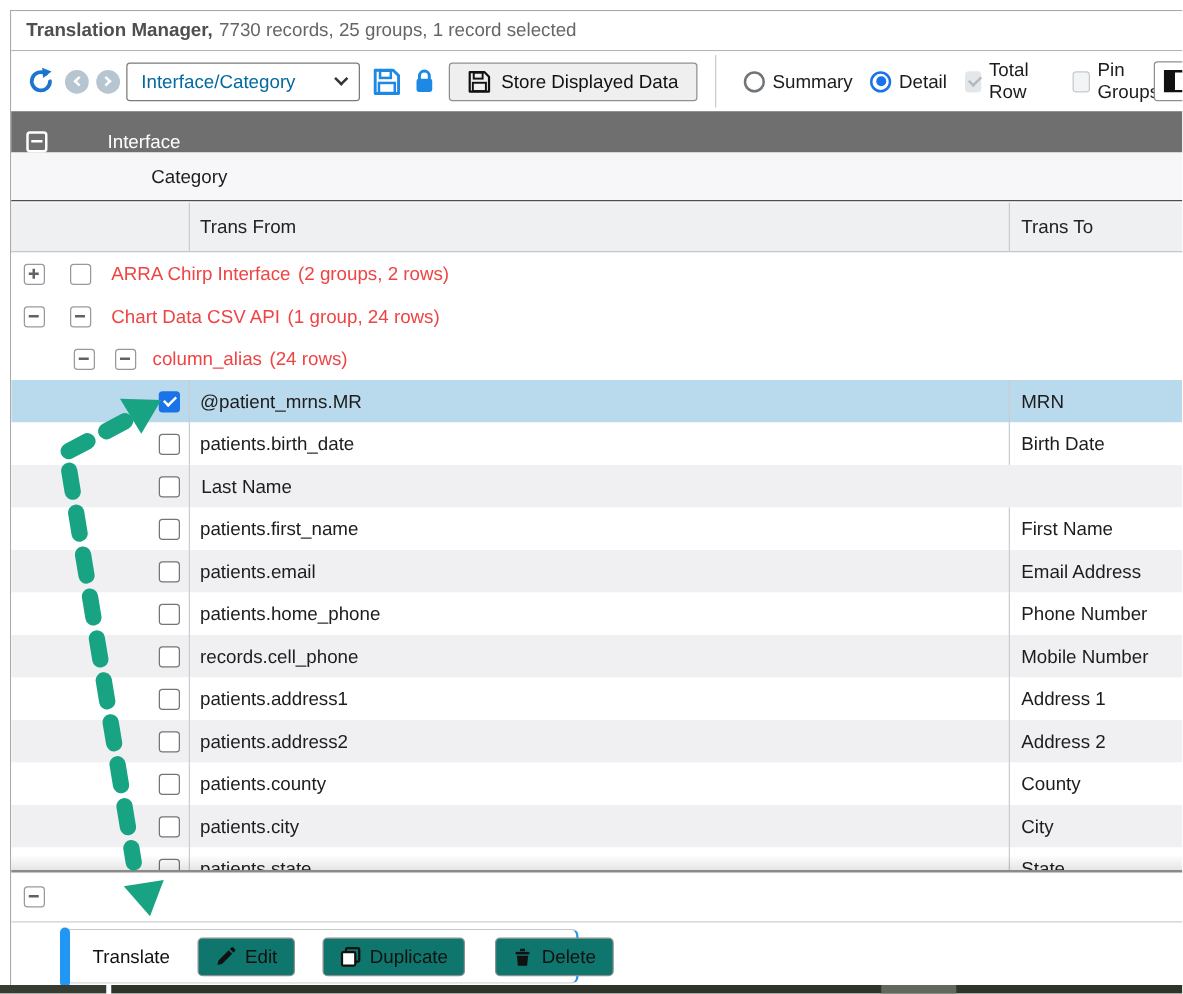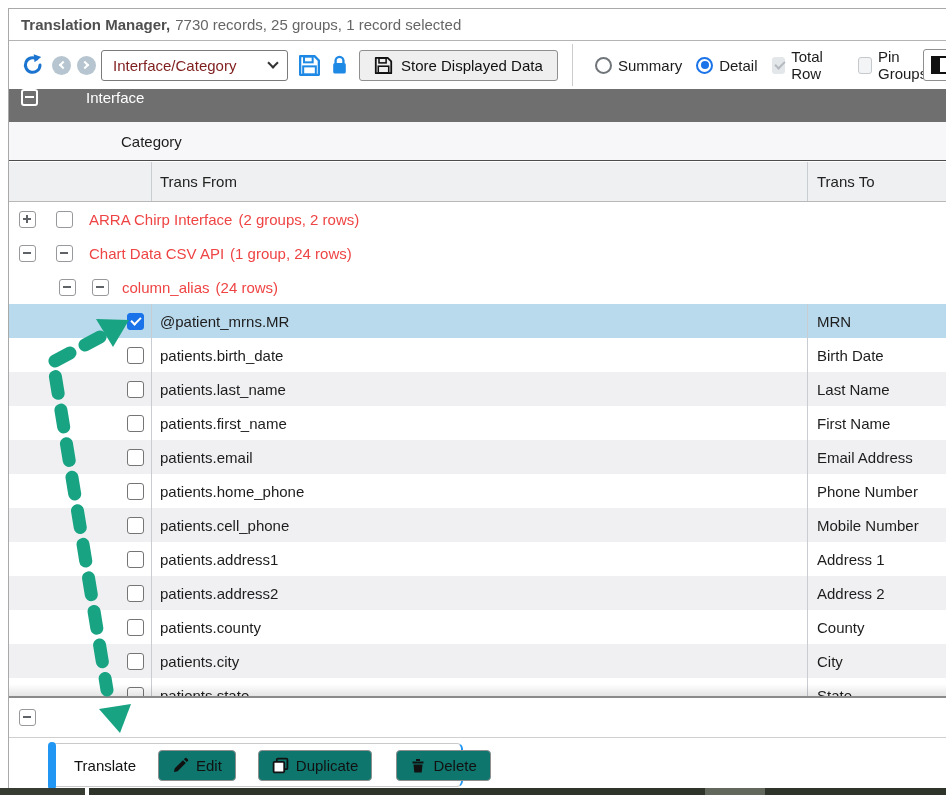--- a/index.html
+++ b/index.html
@@ -19,21 +19,21 @@
   .toolbar { position:absolute; left:0; top:32px; width:100%; height:48px; background:#fff; }
   .tb-abs { position:absolute; top:0; height:48px; display:flex; align-items:center; }
   .icon-btn { display:inline-flex; align-items:center; justify-content:center; cursor:pointer; }
   .nav-circle { width:19px; height:19px; border-radius:50%; background:#b6c5cf; color:#fff;
                 display:flex; align-items:center; justify-content:center; }
   .chev { width:6px; height:6px; border-left:2.2px solid #fff; border-bottom:2.2px solid #fff; }
   .chev.left  { transform: rotate(45deg); margin-left:3px; }
   .chev.right { transform: rotate(-135deg); margin-right:3px; }
   .select { height:31px; width:187px; border:1px solid #7a7a7a; border-radius:3px; background:#fff;
             display:flex; align-items:center; justify-content:space-between;
-            padding:0 10px 0 11px; font-size:15px; color:#7f1d1d; cursor:pointer; }
+            padding:0 10px 0 11px; font-size:15px; color:#0369a1; cursor:pointer; }
   .select .dd-chev { width:8px; height:8px; border-right:2px solid #333; border-bottom:2px solid #333;
                      transform:rotate(45deg); margin-top:-4px; }
   .vsep { position:absolute; left:563px; top:3px; height:42px; width:1px; background:#cccccc; }
   .store-btn { position:absolute; left:350px; top:9px; height:31px; padding:0 14px;
                background:#efefef; border:1px solid #8f8f8f; border-radius:3px;
                display:flex; align-items:center; gap:8px; font-size:15px; color:#111; cursor:pointer; }
   .viewopts { position:absolute; left:586px; top:0; height:48px; display:flex; align-items:center;
               gap:6px; font-size:15px; color:#1c1c1c; }
   .viewopts .grp { display:flex; align-items:center; gap:6px; margin-right:8px; }
   .radio { width:17px; height:17px; border-radius:50%; border:2px solid #70757a; background:#fff; }
@@ -45,21 +45,21 @@
   .cbx.dis-checked::after { content:""; position:absolute; left:3px; top:4px; width:8px; height:4px;
                             border-left:2.4px solid #b4bac0; border-bottom:2.4px solid #b4bac0;
                             transform:rotate(-45deg); }
   .cbx.off { background:#f3f4f5; border:1px solid #c6c9cc; }
   .col-toggle-btn { position:absolute; left:914px; top:8px; width:40px; height:32px;
                     border:1px solid #8f8f8f; border-radius:3px; background:#fff;
                     display:flex; align-items:center; padding-left:7px; cursor:pointer; }
 
   
   .iface-bar { position:absolute; left:0; top:80px; width:100%; height:33px; background:#6f6f6f;
-               display:flex; align-items:flex-start; color:#fff; font-size:15px; }
+               display:flex; align-items:flex-end; color:#fff; font-size:15px; }
   .minus-box-w { width:17px; height:17px; border:2px solid #fff; border-radius:3px;
                  margin-left:12px; position:relative; cursor:pointer; }
   .minus-box-w::after { content:""; position:absolute; left:2px; top:5px; width:9px; height:2.4px; background:#fff; }
   .iface-label { margin-left:48px; }
   .cat-row { position:absolute; left:0; top:113px; width:100%; height:39px; background:#f7f7f9;
              border-bottom:1px solid #4d4d4d; display:flex; align-items:center;
              font-size:15px; color:#1d1d1d; }
   .cat-row span { margin-left:112px; }
   .cols-header { position:absolute; left:0; top:153px; width:100%; height:40px; background:#eef0f1;
                  border-bottom:1px solid #b8b8b8; display:flex; font-size:15px; color:#222; }
@@ -254,21 +254,20 @@
     <div class="cbcell">
       <span class="rowcb"></span>
     </div>
     <div class="fromcell">patients.birth_date</div>
     <div class="tocell">Birth Date</div>
   </div>
         <div class="drow alt">
     <div class="cbcell">
       <span class="rowcb"></span>
     </div>
-    <div class="fromcell">patients.last_name</div>
     <div class="tocell">Last Name</div>
   </div>
         <div class="drow">
     <div class="cbcell">
       <span class="rowcb"></span>
     </div>
     <div class="fromcell">patients.first_name</div>
     <div class="tocell">First Name</div>
   </div>
         <div class="drow alt">
@@ -282,21 +281,21 @@
     <div class="cbcell">
       <span class="rowcb"></span>
     </div>
     <div class="fromcell">patients.home_phone</div>
     <div class="tocell">Phone Number</div>
   </div>
         <div class="drow alt">
     <div class="cbcell">
       <span class="rowcb"></span>
     </div>
-    <div class="fromcell">patients.cell_phone</div>
+    <div class="fromcell">records.cell_phone</div>
     <div class="tocell">Mobile Number</div>
   </div>
         <div class="drow">
     <div class="cbcell">
       <span class="rowcb"></span>
     </div>
     <div class="fromcell">patients.address1</div>
     <div class="tocell">Address 1</div>
   </div>
         <div class="drow alt">

